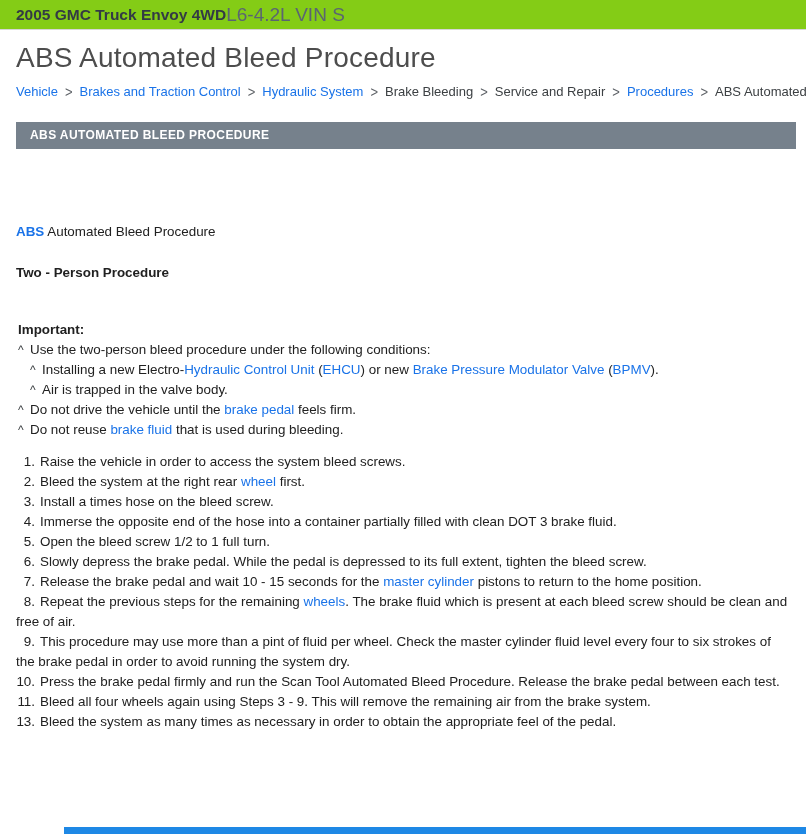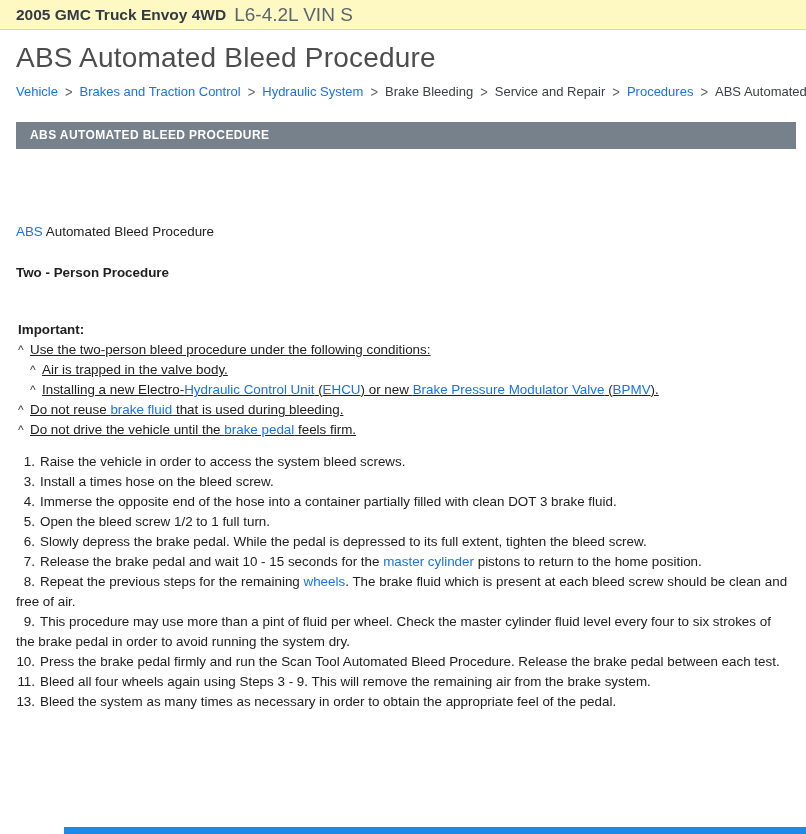--- a/index.html
+++ b/index.html
@@ -7,26 +7,25 @@
   body {
     width: 806px; height: 834px;
     font-family: "Liberation Sans", sans-serif;
     background: #ffffff;
     color: #212121;
     overflow: hidden;
     position: relative;
   }
   .app-header {
     height: 30px;
-    background: #fef9c3;
+    background: #84cc16;
     border-bottom: 1px solid #d6d6d6;
     display: flex;
     align-items: center;
     padding: 0 16px;
-    gap: 8px;
     white-space: nowrap;
   }
   .vehicle-title { font-size: 15.5px; font-weight: bold; color: #333a45; }
   .engine-subtitle { font-size: 19px; color: #5a6572; }
   h1.page-title {
     margin: 12px 16px 9px 16px;
     font-size: 28px;
     font-weight: 300;
     color: #4d4d4d;
     letter-spacing: 0.2px;
@@ -53,25 +52,25 @@
   }
   .content {
     margin-top: 73px;
     padding: 0 16px;
     font-size: 13.4px;
     line-height: 20px;
     color: #212121;
   }
   .content .b { font-weight: normal; }
   .content a.link { color: #1a73e8; text-decoration: none; }
-  .content a.link.b { font-weight: normal; }
+  .content a.link.b { font-weight: bold; }
   .para-heading { font-weight: bold; margin-bottom: 21px; }
   .para-subheading { font-weight: bold; margin-bottom: 37px; }
   .important-label { font-weight: bold; padding-left: 2px; }
-  .bullet-item { padding-left: 2px; text-decoration: underline; }
+  .bullet-item { padding-left: 2px; }
   .bullet-item .marker {
     display: inline-block; width: 12px; color: #3c4043;
     font-size: 12px;
   }
   .bullet-children { padding-left: 12px; }
   .steps { margin-top: 12px; }
   .step-num {
     display: inline-block;
     width: 19px;
     text-align: right;
@@ -100,28 +99,29 @@
   <span>ABS AUTOMATED BLEED PROCEDURE</span>
 </div>
 
 <main class="content">
   <div class="para-heading"><a href="#" class="link b">ABS</a><span class="b"> Automated Bleed Procedure</span></div>
   <div class="para-subheading">Two - Person Procedure</div>
   <div class="important-label">Important:</div>
   <div class="important-list">
       <div class="bullet-item"><span class="marker">^</span><span>Use the two-person bleed procedure under the following conditions:</span></div>
       <div class="bullet-children">
+        <div class="bullet-item"><span class="marker">^</span><span>Installing a new Electro-</span><a href="#" class="link">Hydraulic Control Unit</a><span> (</span><a href="#" class="link">EHCU</a><span>) or new </span><a href="#" class="link">Brake Pressure Modulator Valve</a><span> (</span><a href="#" class="link">BPMV</a><span>).</span></div>
         <div class="bullet-item"><span class="marker">^</span><span>Air is trapped in the valve body.</span></div>
-        <div class="bullet-item"><span class="marker">^</span><span>Installing a new Electro-</span><a href="#" class="link">Hydraulic Control Unit</a><span> (</span><a href="#" class="link">EHCU</a><span>) or new </span><a href="#" class="link">Brake Pressure Modulator Valve</a><span> (</span><a href="#" class="link">BPMV</a><span>).</span></div>
       </div>
+      <div class="bullet-item"><span class="marker">^</span><span>Do not drive the vehicle until the </span><a href="#" class="link">brake pedal</a><span> feels firm.</span></div>
       <div class="bullet-item"><span class="marker">^</span><span>Do not reuse </span><a href="#" class="link">brake fluid</a><span> that is used during bleeding.</span></div>
-      <div class="bullet-item"><span class="marker">^</span><span>Do not drive the vehicle until the </span><a href="#" class="link">brake pedal</a><span> feels firm.</span></div>
     </div>
   <div class="steps">
       <div class="step-item"><span class="step-num">1.</span><span>Raise the vehicle in order to access the system bleed screws.</span></div>
+      <div class="step-item"><span class="step-num">2.</span><span>Bleed the system at the right rear </span><a href="#" class="link">wheel</a><span> first.</span></div>
       <div class="step-item"><span class="step-num">3.</span><span>Install a times hose on the bleed screw.</span></div>
       <div class="step-item"><span class="step-num">4.</span><span>Immerse the opposite end of the hose into a container partially filled with clean DOT 3 brake fluid.</span></div>
       <div class="step-item"><span class="step-num">5.</span><span>Open the bleed screw </span><span class="b">1/2 to 1 full turn</span><span>.</span></div>
       <div class="step-item"><span class="step-num">6.</span><span>Slowly depress the brake pedal. While the pedal is depressed to its full extent, tighten the bleed screw.</span></div>
       <div class="step-item"><span class="step-num">7.</span><span>Release the brake pedal and wait 10 - 15 seconds for the </span><a href="#" class="link">master cylinder</a><span> pistons to return to the home position.</span></div>
       <div class="step-item"><span class="step-num">8.</span><span>Repeat the previous steps for the remaining </span><a href="#" class="link">wheels</a><span>. The brake fluid which is present at each bleed screw should be clean and free of air.</span></div>
       <div class="step-item"><span class="step-num">9.</span><span>This procedure may use more than a pint of fluid per wheel. Check the master cylinder fluid level every </span><span class="b">four to six strokes</span><span> of the brake pedal in order to avoid running the system dry.</span></div>
       <div class="step-item"><span class="step-num">10.</span><span>Press the brake pedal firmly and run the Scan Tool Automated Bleed Procedure. Release the brake pedal between each test.</span></div>
       <div class="step-item"><span class="step-num">11.</span><span>Bleed all four wheels again using Steps 3 - 9. This will remove the remaining air from the brake system.</span></div>
       <div class="step-item"><span class="step-num">13.</span><span>Bleed the system as many times as necessary in order to obtain the appropriate feel of the pedal.</span></div>

